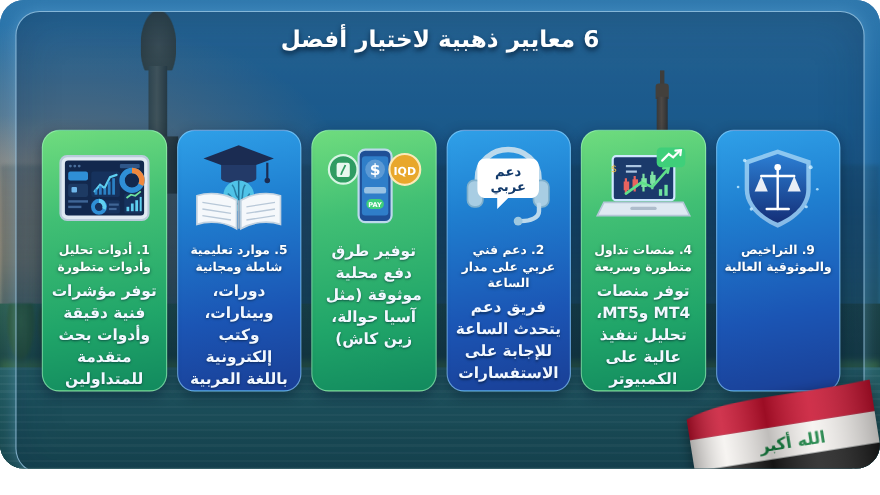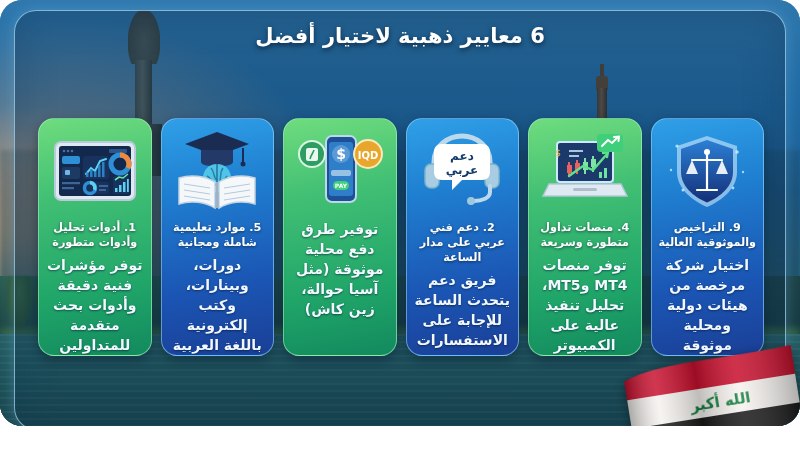--- a/index.html
+++ b/index.html
@@ -220,21 +220,20 @@
             <line x1="46" y1="26" x2="46" y2="62"></line>
             <line x1="31" y1="32" x2="61" y2="32"></line>
             <path d="M31 32 L25 46 H37 Z" fill="#ffffff" opacity=".9" stroke="none"></path>
             <path d="M61 32 L55 46 H67 Z" fill="#ffffff" opacity=".9" stroke="none"></path>
             <line x1="36" y1="62" x2="56" y2="62"></line>
           </g>
           <circle cx="46" cy="24" r="3" fill="#ffffff"></circle>
         </svg>
       </div>
       <div class="card-title">9. التراخيص والموثوقية العالية</div>
-      <div class="card-body">اختيار شركة مرخصة من هيئات دولية ومحلية موثوقة</div>
     </div>
 
     <div class="card green">
       <div class="card-icon">
         <svg viewBox="0 0 92 86">
           <rect x="18" y="14" width="56" height="40" rx="3" fill="#1b3a6b" stroke="#cfe8ff" stroke-width="2"></rect>
           <g fill="#f3c34a">
               <text x="22" y="28" font-size="9" font-family="DejaVu Sans">$</text>
             </g>
           <g fill="#cfe8ff" opacity=".8">

